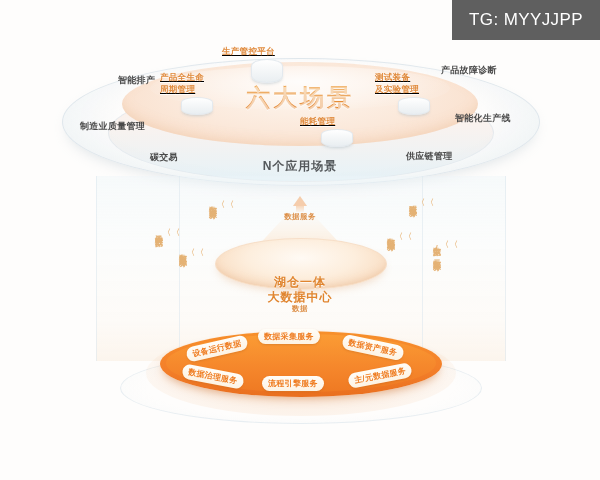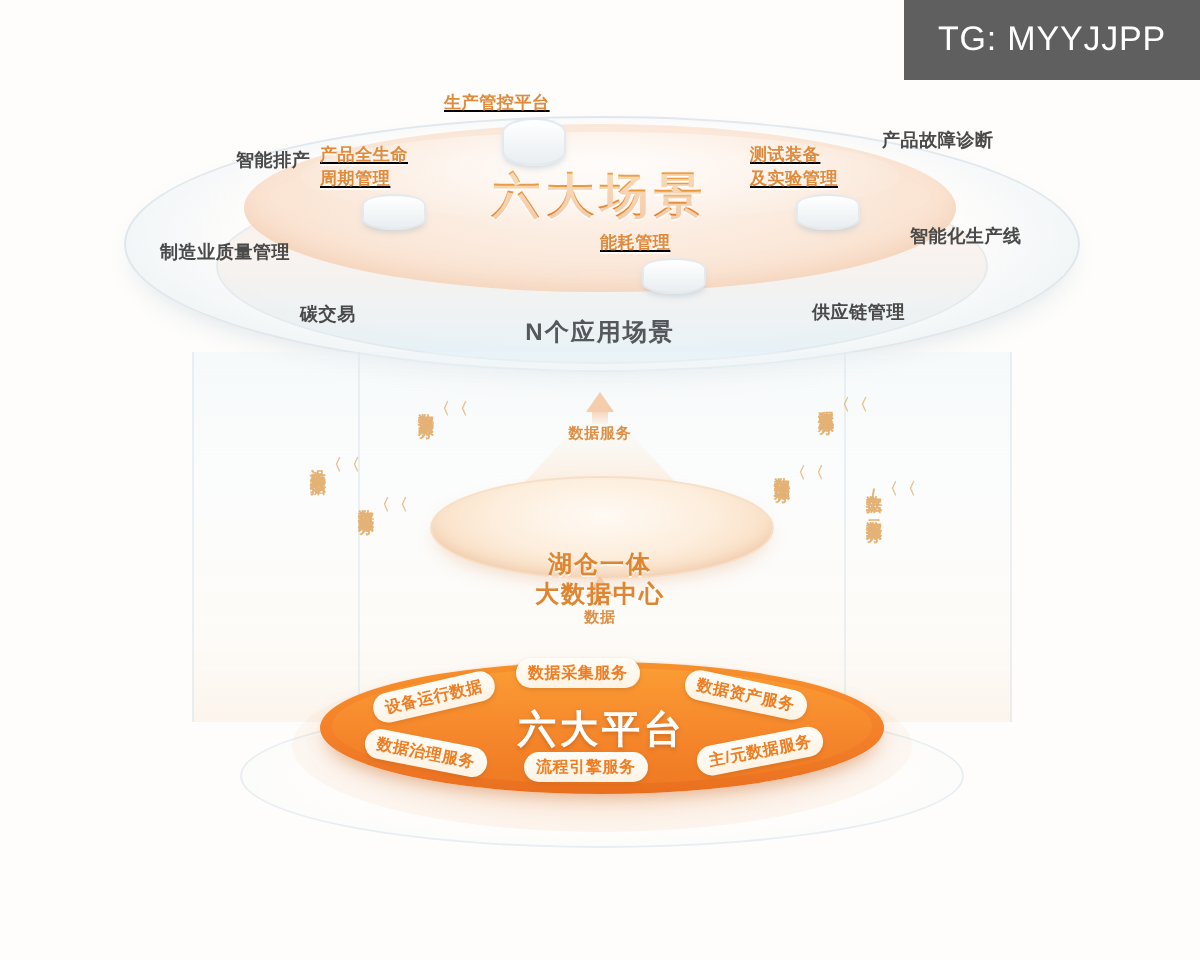--- a/index.html
+++ b/index.html
@@ -385,21 +385,20 @@
     <span>数据治理服务</span>
   </div>
   <div class="vlabel" style="left:430px; top:240px;">
     <span class="chev">〈〈</span>
     <span>主数据/元数据服务</span>
   </div>
 
   <div id="plat-shadow"></div>
   <div id="plat-outer"></div>
   <div id="plat-inner"></div>
-  <div id="plat-title">六大平台</div>
 
   <div class="pill" style="left:186px; top:341px; transform:rotate(-13deg);">设备运行数据</div>
   <div class="pill" style="left:258px; top:329px;">数据采集服务</div>
   <div class="pill" style="left:342px; top:340px; transform:rotate(12deg);">数据资产服务</div>
   <div class="pill" style="left:182px; top:369px; transform:rotate(11deg);">数据治理服务</div>
   <div class="pill" style="left:262px; top:376px;">流程引擎服务</div>
   <div class="pill" style="left:348px; top:368px; transform:rotate(-11deg);">主/元数据服务</div>
 
   <div class="wm" id="wm-top">TG: MYYJJPP</div>
 

